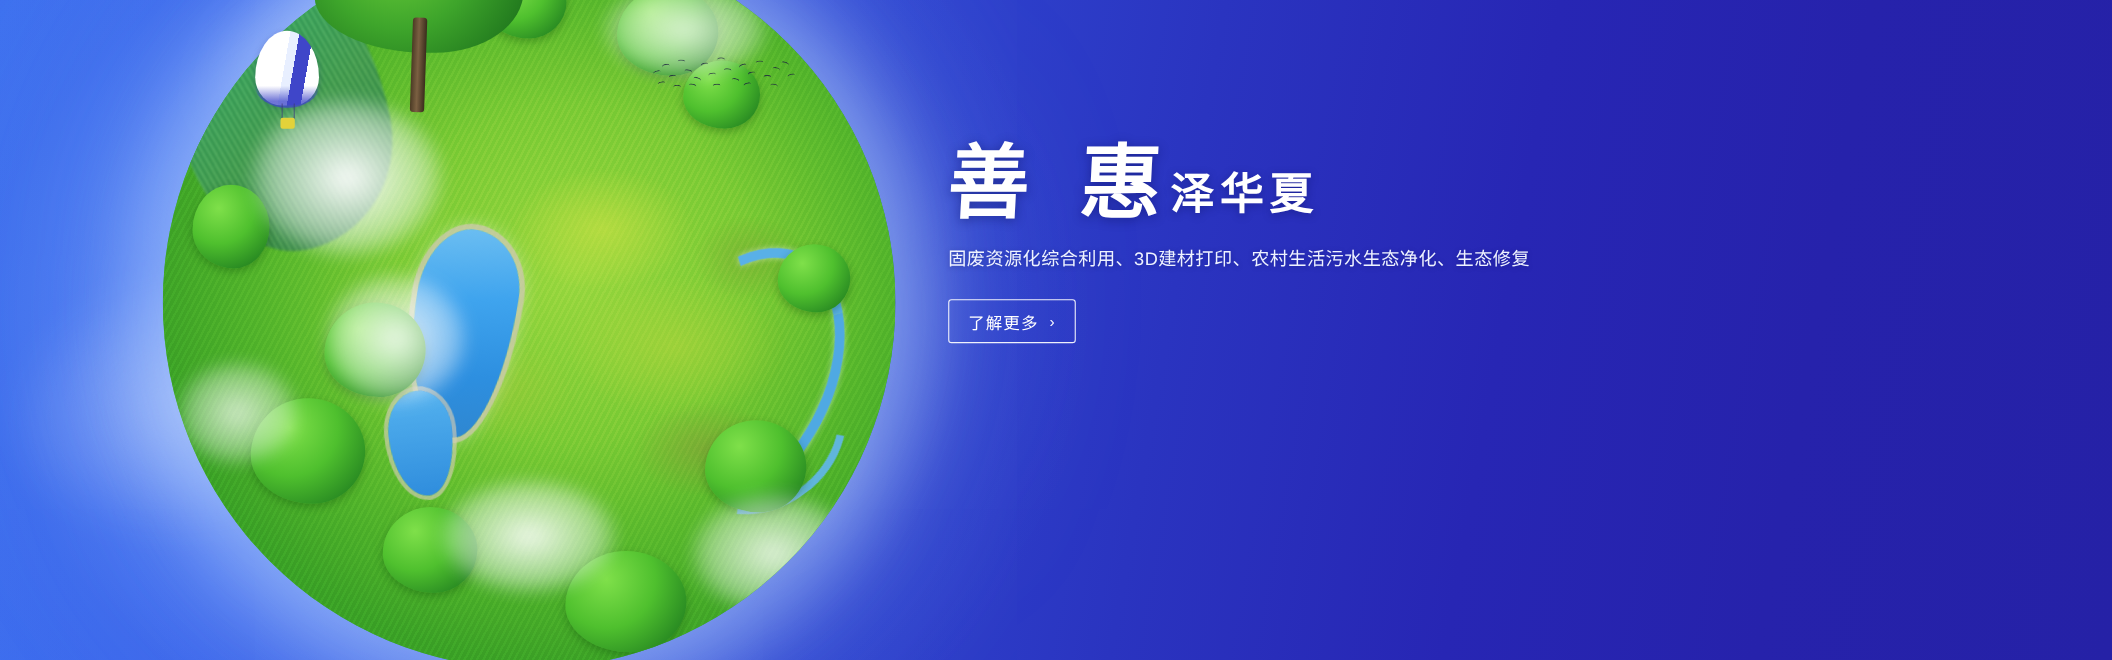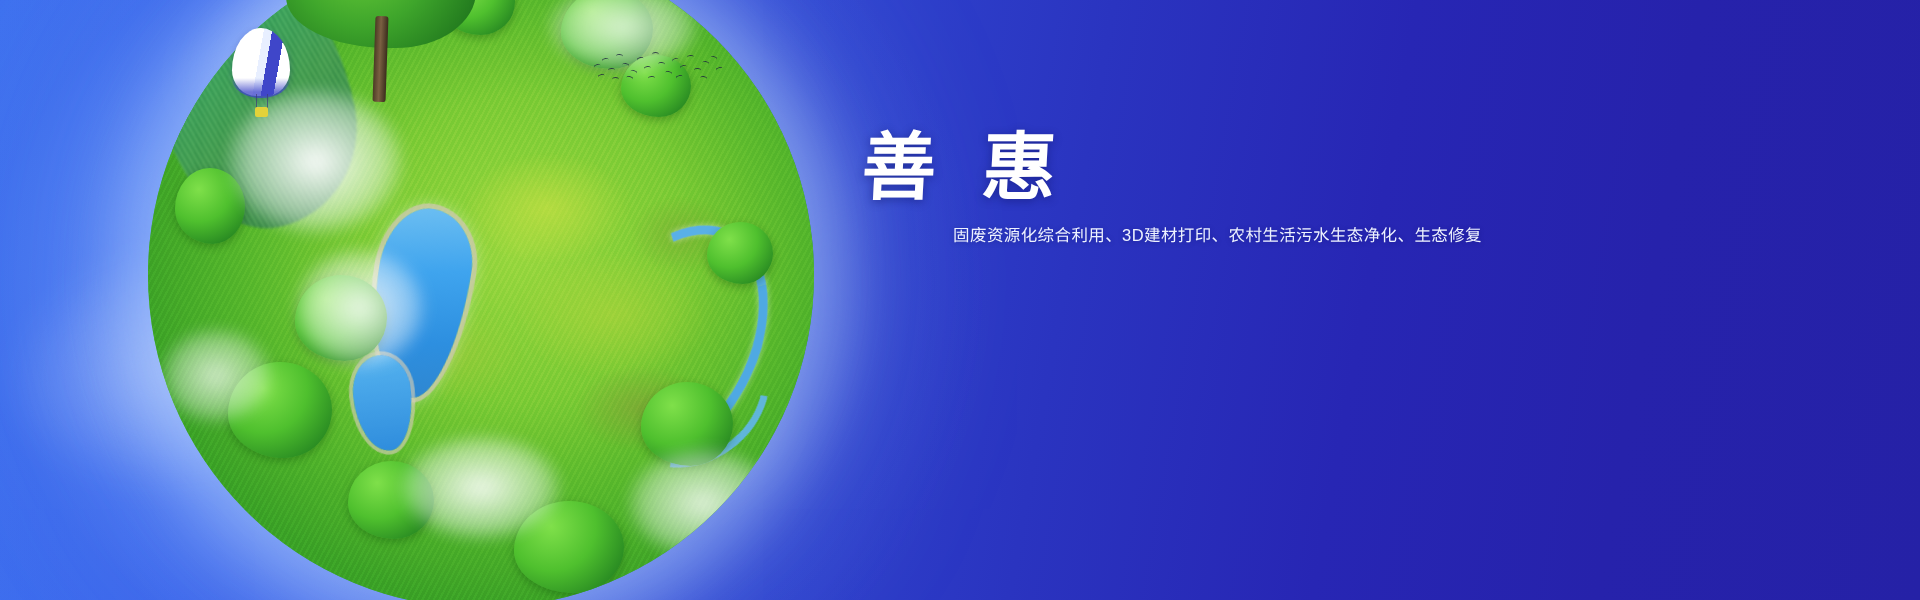--- a/index.html
+++ b/index.html
@@ -217,21 +217,21 @@
     letter-spacing:5px;margin:0 0 7px 8px;
     text-shadow:0 2px 8px rgba(10,15,90,.4);
   }
   .hl-gap{display:inline-block;width:46px;}
   .subtitle{
     margin-top:26px;font-size:25px;letter-spacing:7px;color:#ffffff;
     text-shadow:0 1px 6px rgba(10,15,90,.35);white-space:nowrap;
   }
   .desc{
     margin-top:18px;font-size:16.5px;letter-spacing:.4px;color:#eef2ff;
-    text-shadow:0 1px 5px rgba(10,15,90,.35);white-space:nowrap;text-align:right;
+    text-shadow:0 1px 5px rgba(10,15,90,.35);white-space:nowrap;
   }
   .cta{
     margin-top:26px;display:inline-flex;align-items:center;justify-content:center;
     gap:10px;width:116px;height:40px;
     border:1px solid rgba(255,255,255,.92);border-radius:3px;
     background:transparent;color:#fff;font-size:15px;letter-spacing:1px;
     cursor:pointer;padding:0 8px;
   }
   .cta .chev{font-size:14px;line-height:1;opacity:.95;}
 </style>
@@ -319,21 +319,26 @@
       <span class="bird" style="left: 84px; top: 29px; transform: rotate(-16deg);"></span>
       <span class="bird" style="left: 108px; top: 30px; transform: rotate(8deg);"></span>
     </div>
 
   <div class="copy">
 
     <div class="headline">
       <span class="hl-big">善</span>
       <span class="hl-gap"></span>
       <span class="hl-big">惠</span>
+      <span class="hl-small">泽华夏</span>
     </div>
 
 
     <div class="desc">固废资源化综合利用、3D建材打印、农村生活污水生态净化、生态修复</div>
 
+    <button class="cta">
+      <span>了解更多</span>
+      <span class="chev">›</span>
+    </button>
 
   </div>
 
 </div>
 
 </body></html>

